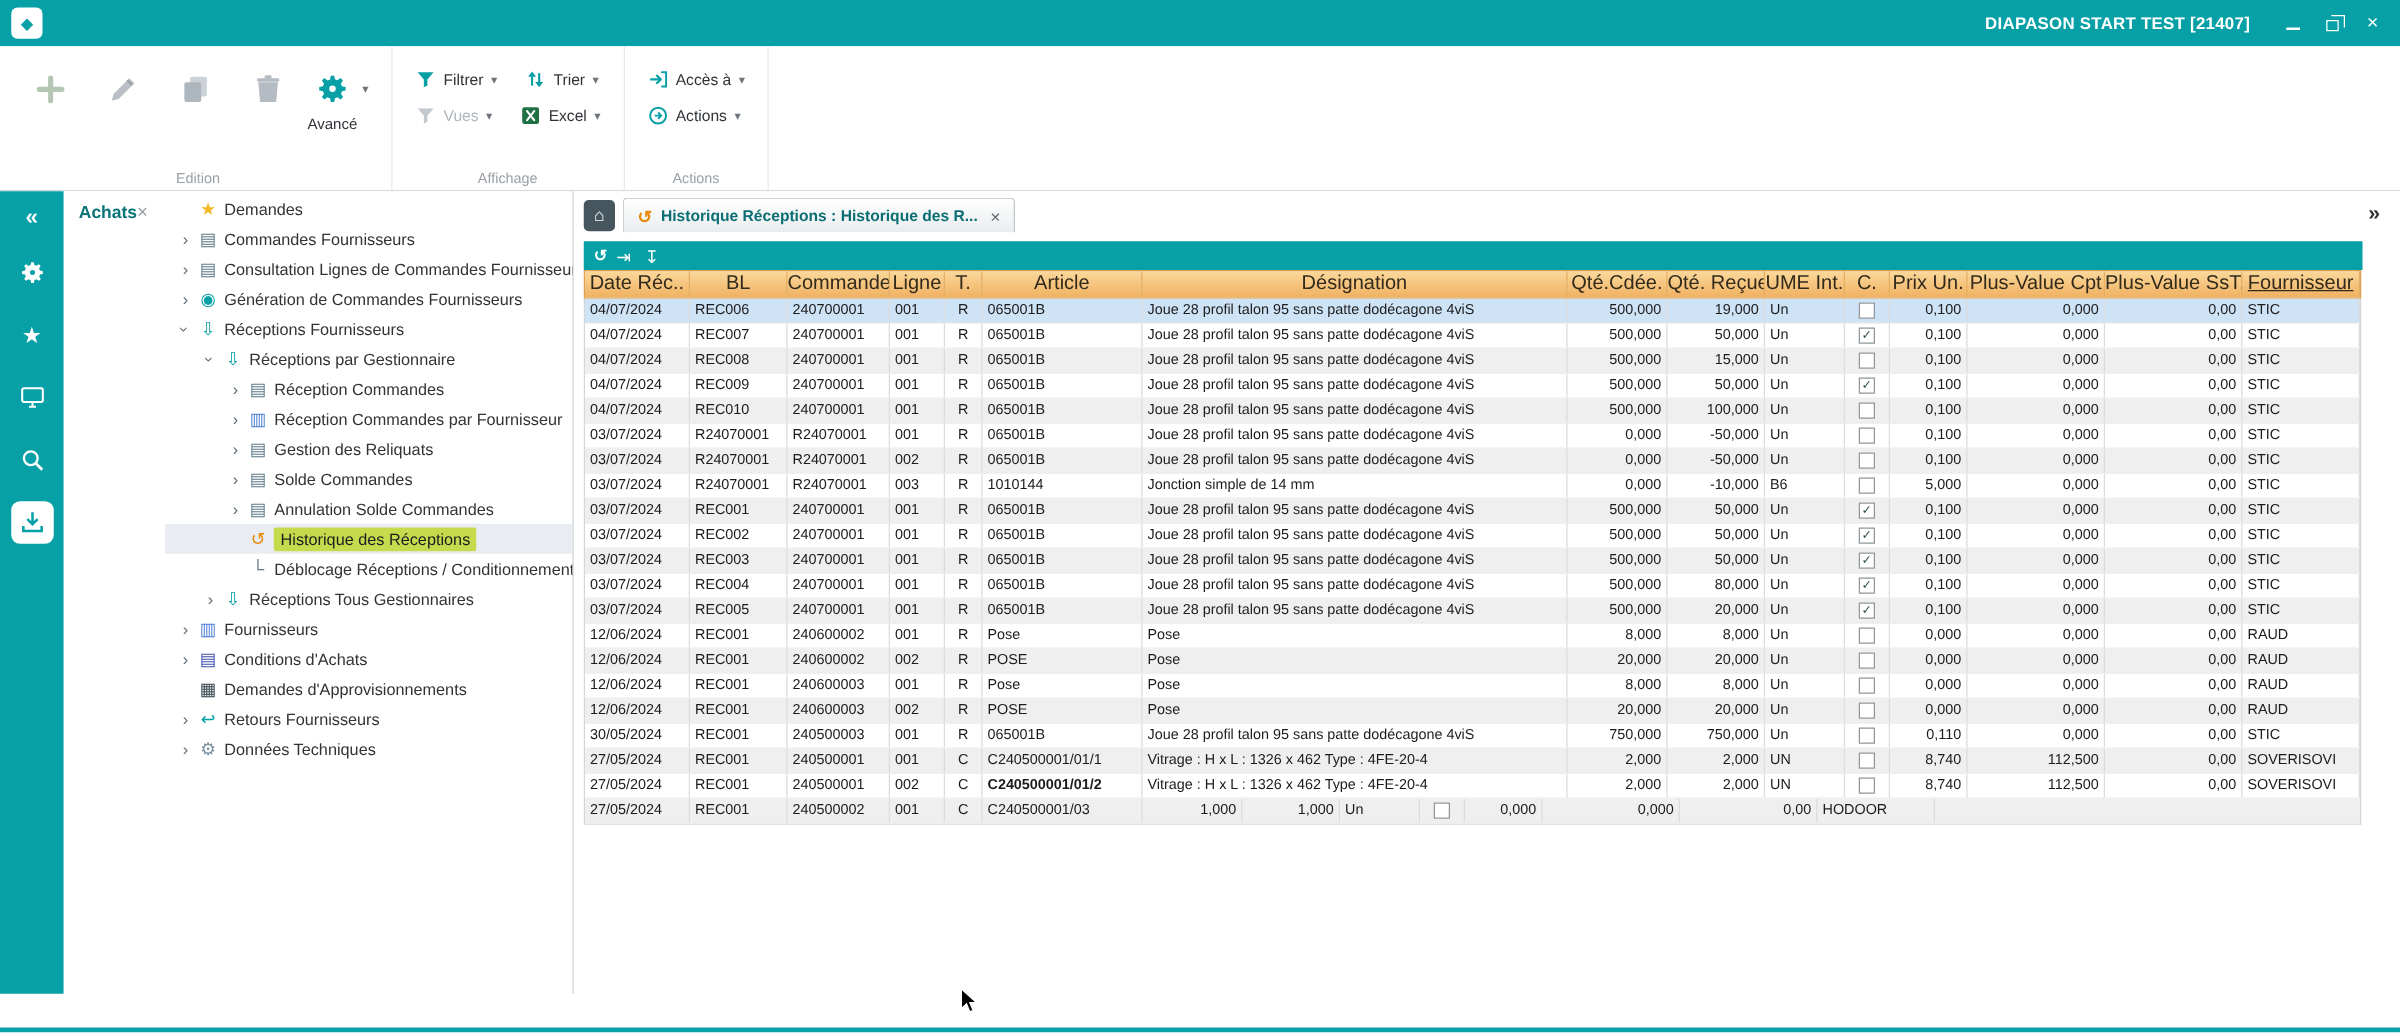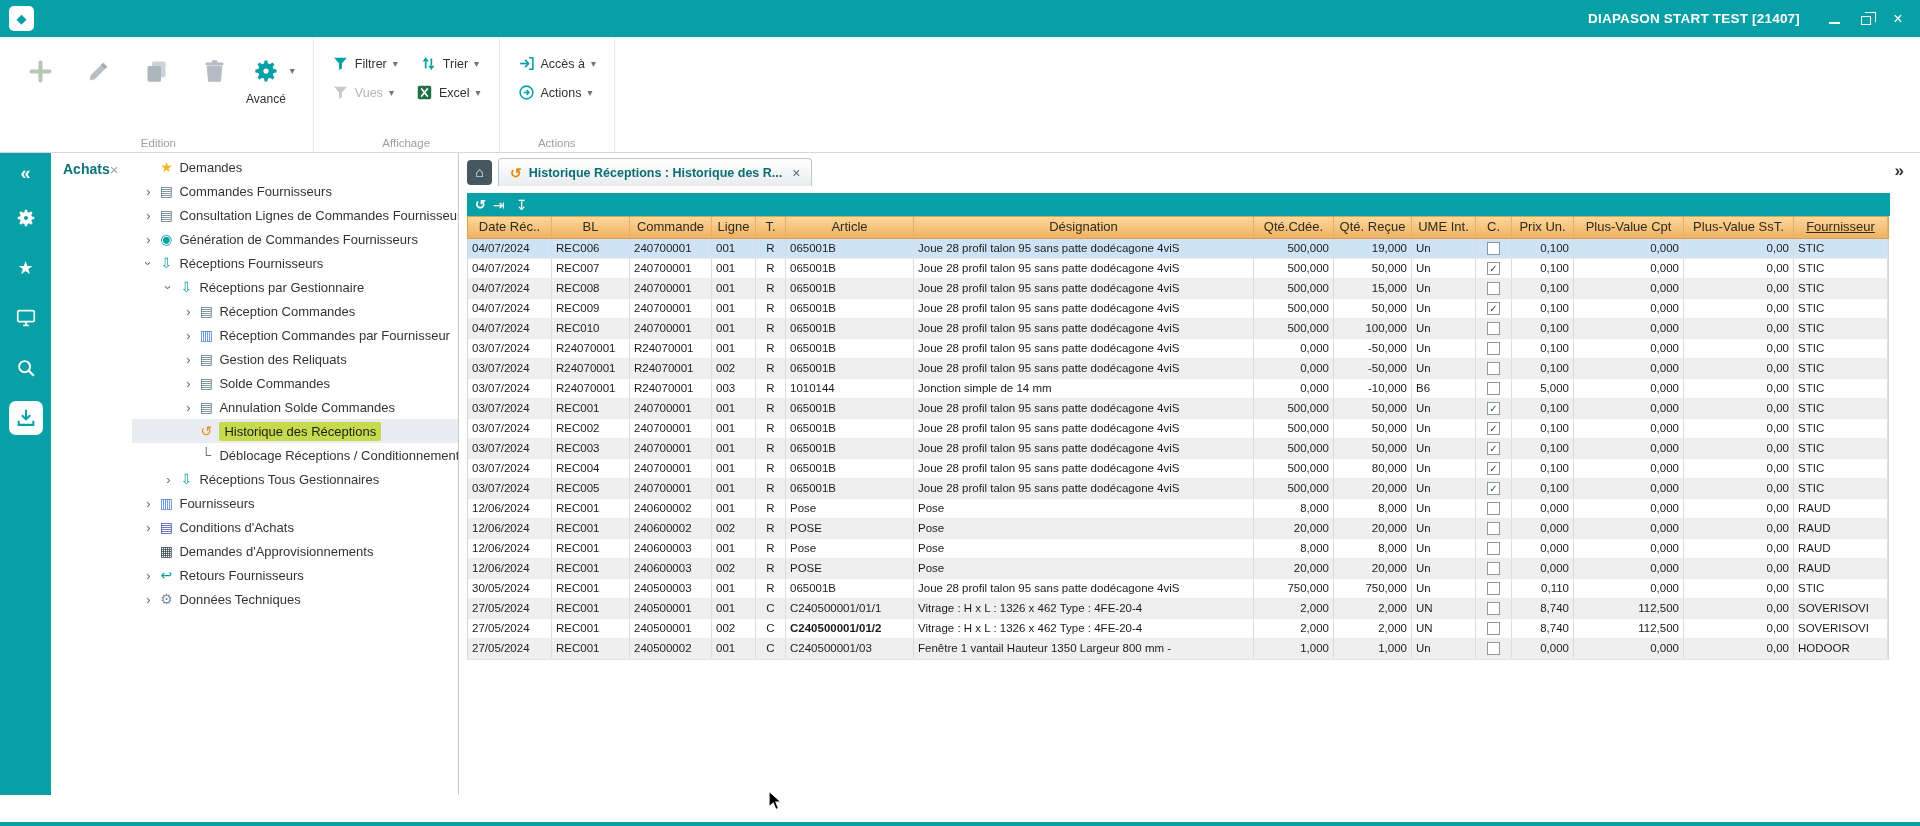--- a/index.html
+++ b/index.html
@@ -74,21 +74,21 @@
 
   .panel { margin:2px 30px 0 8px; }
   .panel-header { height:23px; background:#07a0a6; display:flex; align-items:center; padding:0 8px; gap:7px; }
   .ph-icon { color:#fff; font-size:13px; font-weight:bold; }
   .ph-title { color:#fff; font-weight:bold; font-size:12.5px; flex:1; white-space:nowrap; }
   .ph-actions { color:#fff; display:flex; gap:11px; font-size:14px; }
   .ph-actions span { cursor:default; }
 
   
   .thead { display:flex; background:linear-gradient(#fbd89b 0%, #f0b162 100%); border:1px solid #dca254; }
-  .th { height:21px; line-height:20px; text-align:center; font-size:13px; color:#322a1c; border-right:1px solid #e3b066; white-space:nowrap; overflow:hidden; cursor:default; }
+  .th { height:21px; line-height:20px; text-align:center; font-size:16px; color:#322a1c; border-right:1px solid #e3b066; white-space:nowrap; overflow:hidden; cursor:default; }
   .tbody { border-left:1px solid #d3d7da; border-right:1px solid #d3d7da; border-bottom:1px solid #e0e3e5; }
   .tr { display:flex; height:20px; background:#fff; border-bottom:1px solid #ececec; }
   .tr.alt { background:#efefef; }
   .tr.sel { background:#cfe3f7; }
   .td { font-size:11.5px; line-height:19px; padding:0 4px; border-right:1px solid #dcdcdc; white-space:nowrap; overflow:hidden; color:#1c1c1c; }
   .td.a-right { text-align:right; }
   .td.a-center { display:flex; align-items:center; justify-content:center; padding:0; }
   .cb { width:13px; height:13px; border:1px solid #8f969c; background:#fff; font-size:10px; line-height:11px; text-align:center; color:#2f4f4c; display:inline-block; }
 
   .window-border-bottom { position:absolute; left:0; right:0; bottom:0; height:4px; background:#07a0a6; }
@@ -792,21 +792,20 @@
                 <div class="td a-right" style="width: 110px;">0,00</div>
                 <div class="td a-left" style="width: 94px;">SOVERISOVI</div>
               </div>
               <div class="tr alt">
                 <div class="td a-left" style="width: 84px;">27/05/2024</div>
                 <div class="td a-left" style="width: 78px;">REC001</div>
                 <div class="td a-left" style="width: 82px;">240500002</div>
                 <div class="td a-left" style="width: 44px;">001</div>
                 <div class="td a-center" style="width: 30px;">C</div>
                 <div class="td a-left" style="width: 128px;">C240500001/03</div>
-                <div class="td a-left" style="width: 340px;">Fenêtre 1 vantail Hauteur 1350 Largeur 800 mm -</div>
                 <div class="td a-right" style="width: 80px;">1,000</div>
                 <div class="td a-right" style="width: 78px;">1,000</div>
                 <div class="td a-left" style="width: 64px;">Un</div>
                 <div class="td a-center" style="width: 36px;">
                   <span class="cb"></span>
                 </div>
                 <div class="td a-right" style="width: 62px;">0,000</div>
                 <div class="td a-right" style="width: 110px;">0,000</div>
                 <div class="td a-right" style="width: 110px;">0,00</div>
                 <div class="td a-left" style="width: 94px;">HODOOR</div>

